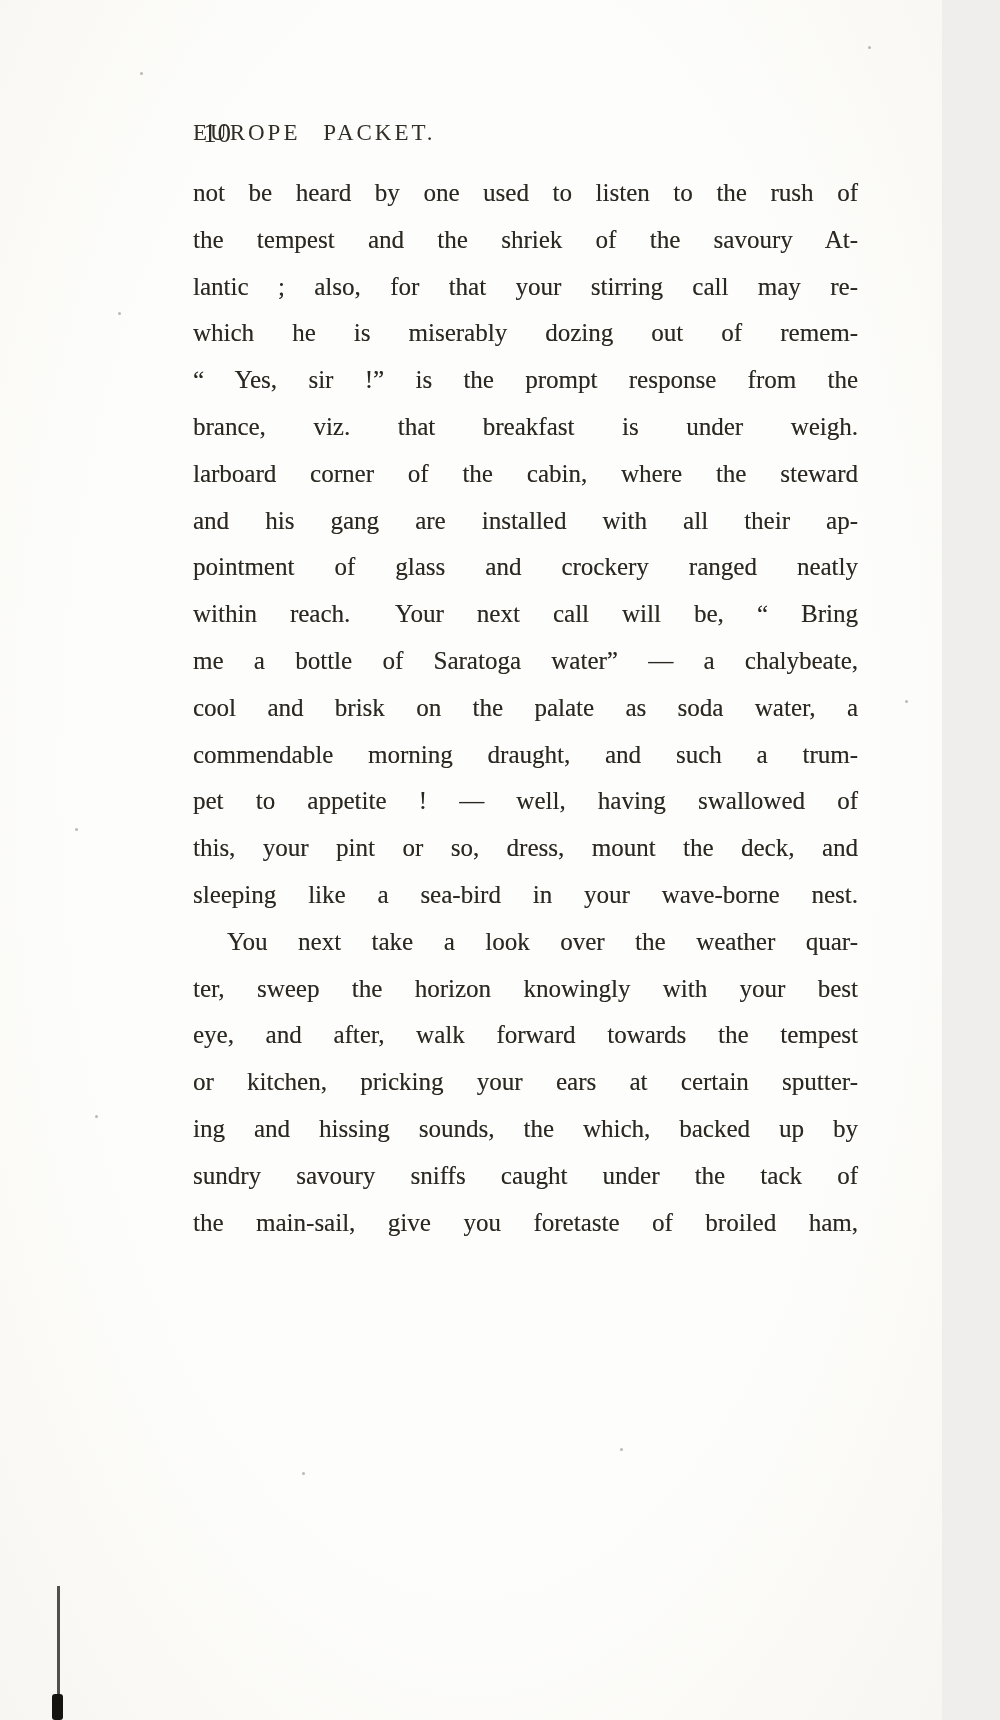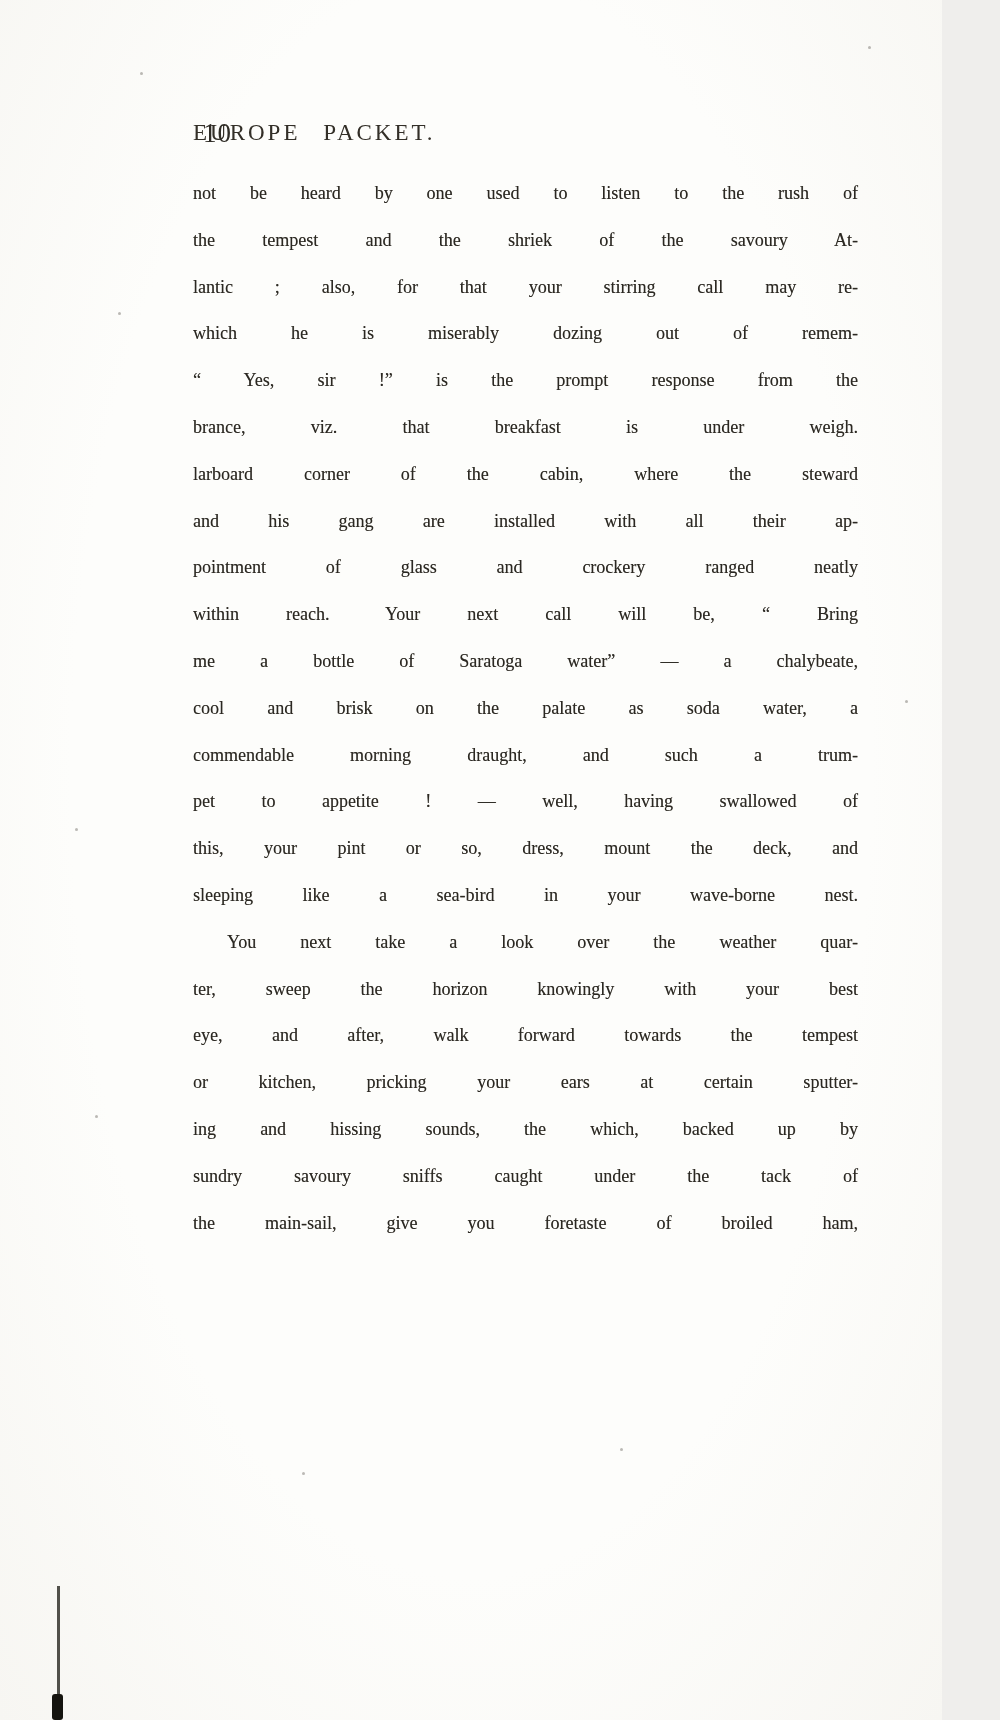--- a/index.html
+++ b/index.html
@@ -42,21 +42,21 @@
     letter-spacing: 3px;
     word-spacing: 14px;
     padding-top: 2px;
     color: #332f28;
   }
   .body-text {
     position: absolute;
     left: 193px;
     top: 170px;
     width: 665px;
-    font-size: 18px;
+    font-size: 25px;
     line-height: 46.8px;
     text-shadow: 0.2px 0.2px 0.4px rgba(45, 40, 32, 0.45);
   }
   .line {
     width: 100%;
     text-align: justify;
     text-align-last: justify;
     white-space: normal;
   }
   .line.indent {

